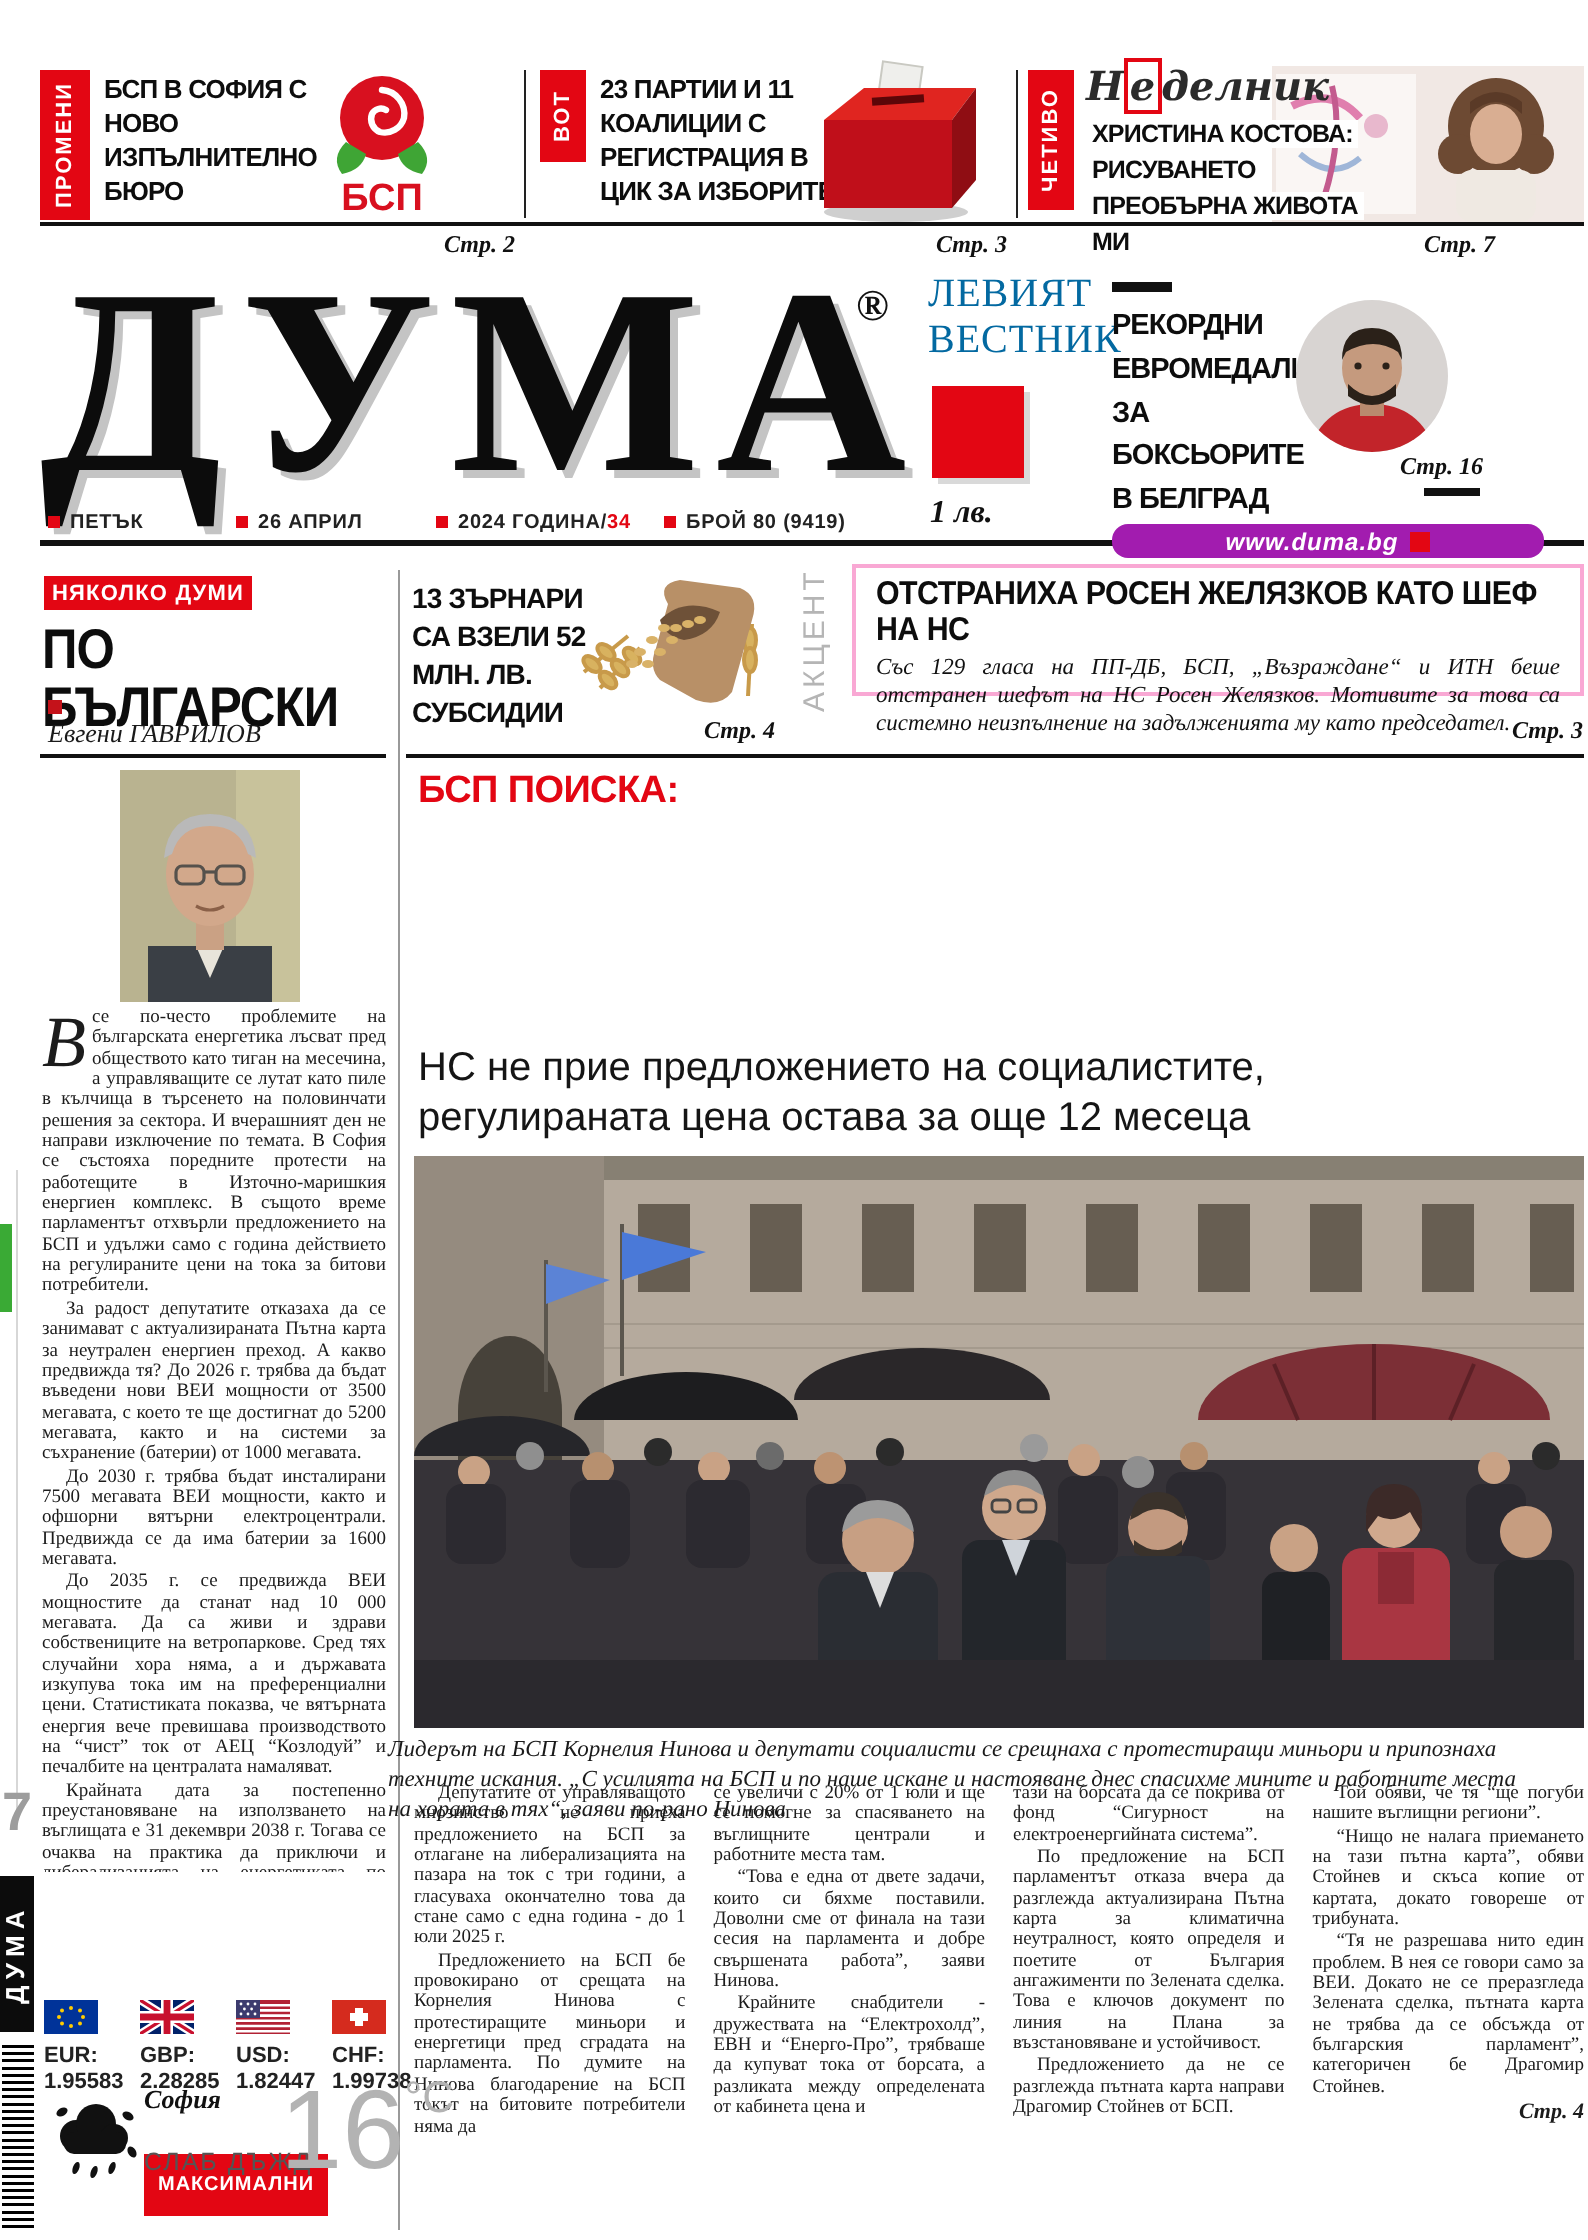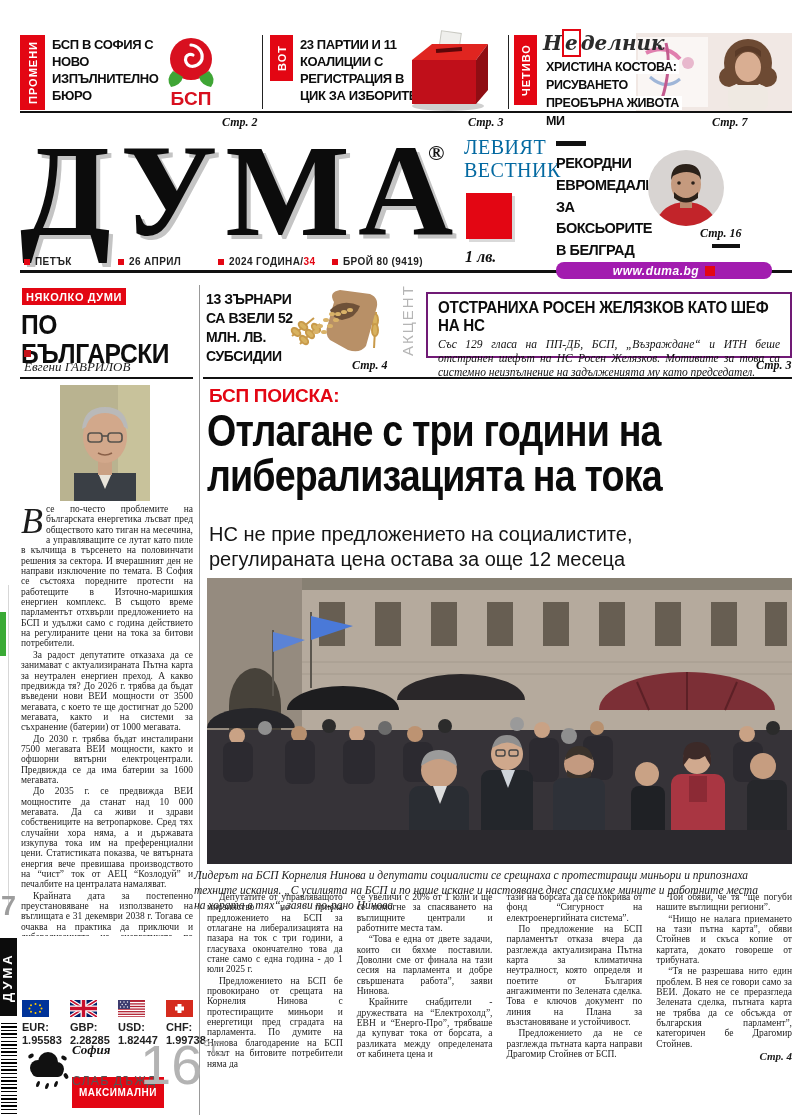--- a/index.html
+++ b/index.html
@@ -205,34 +205,31 @@
         <ellipse cx="52" cy="30" rx="3" ry="2"></ellipse>
           <ellipse cx="58" cy="28" rx="3" ry="2"></ellipse>
         <ellipse cx="64" cy="26" rx="3" ry="2"></ellipse>
           <ellipse cx="50" cy="36" rx="3" ry="2"></ellipse>
       </g>
     </svg>
   </div>
   <div class="abs pref" style="left:352px;top:358px;">Стр. 4</div>
 
   <div class="abs vtext" style="left:399px;top:290px;height:66px;font-size:15px;color:#b5b5b5;letter-spacing:2px;">АКЦЕНТ</div>
-  <div class="abs" style="left:426px;top:292px;width:366px;height:66px;border:2px solid #701a75;box-sizing:border-box;padding:4px 10px 0 10px;">
+  <div class="abs" style="left:426px;top:282px;width:366px;height:66px;border:2px solid #f9a8d4;box-sizing:border-box;padding:4px 10px 0 10px;">
     <div style="width:372px;">
       <div class="cnd sx" style="width:378px;transform:scaleX(.92);font-size:16.5px;line-height:1.1;letter-spacing:-0.3px;">ОТСТРАНИХА РОСЕН ЖЕЛЯЗКОВ КАТО ШЕФ НА НС</div>
     </div>
     <div class="serif" style="font-style:italic;font-size:11.5px;line-height:1.22;margin-top:3px;text-align:justify;">Със 129 гласа на ПП-ДБ, БСП, „Възраждане“ и ИТН беше отстранен шефът на НС Росен Желязков. Мотивите за това са системно неизпълнение на задълженията му като председател.</div>
   </div>
   <div class="abs pref" style="left:756px;top:358px;">Стр. 3</div>
 
   <div class="abs hrule" style="left:203px;top:377px;width:589px;height:1.5px;"></div>
 
   <div class="abs cnd" style="left:209px;top:384px;font-size:19px;color:#e30613;letter-spacing:-0.3px;">БСП ПОИСКА:</div>
-  <div class="abs" style="left:207px;top:408px;width:585px;height:104px;">
-    <div class="cnd sx" style="width:700px;transform:scaleX(.836);font-size:45px;line-height:1.0;letter-spacing:-1px;color:#0b0b0b;">Отлагане с три години на либерализацията на тока</div>
-  </div>
   <div class="abs" style="left:209px;top:522px;width:470px;font-size:20px;line-height:1.25;color:#151515;">НС не прие предложението на социалистите, регулираната цена остава за още 12 месеца</div>
 
   <div class="abs" style="left:207px;top:578px;width:585px;height:286px;">
     <svg width="585" height="286" viewBox="0 0 585 286">
       <rect width="585" height="286" fill="#b5aa9d"></rect>
       <rect x="0" y="0" width="95" height="286" fill="#958b7f"></rect>
       <rect x="95" y="0" width="490" height="12" fill="#878073"></rect>
       <g fill="#675e52">
         <rect x="112" y="24" width="26" height="44"></rect>
           <rect x="168" y="24" width="26" height="44"></rect>

